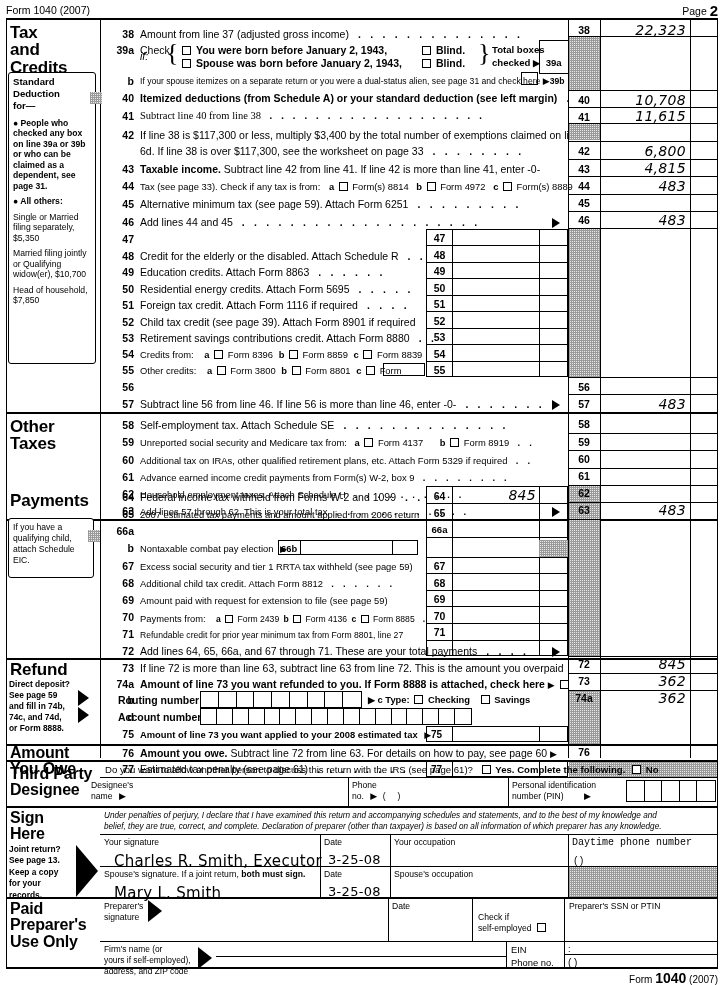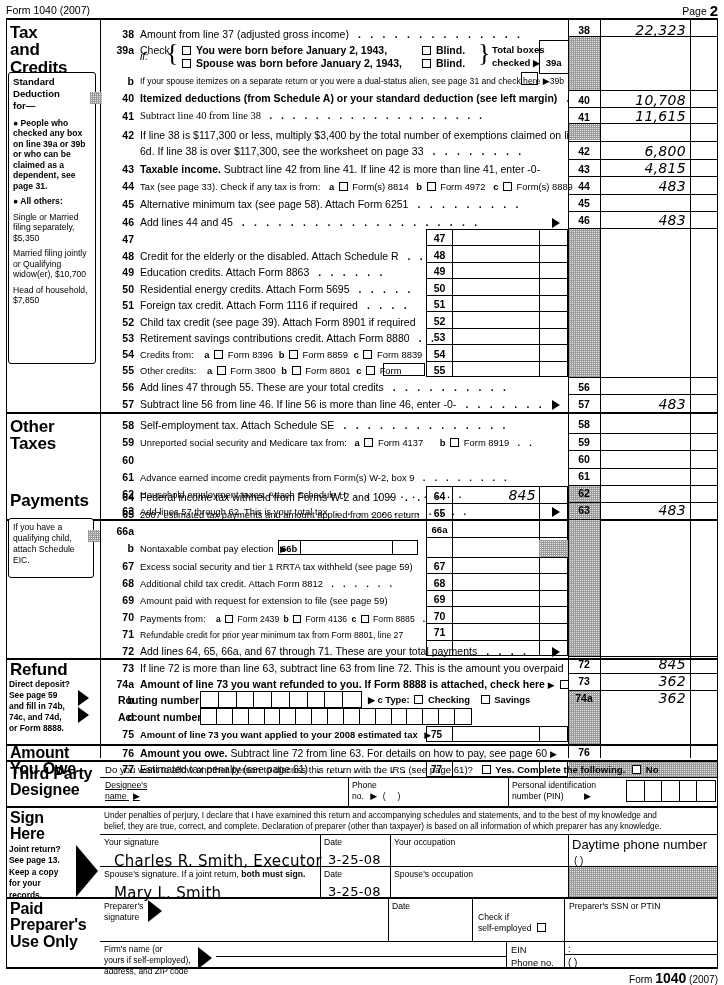--- a/index.html
+++ b/index.html
@@ -200,21 +200,21 @@
     <span>checked</span>
     <span class="arw">▶</span>
     <span style="margin-left:3px;">39a</span>
   </div>
 
   <div class="abs" style="left:539px; top:40px; width:30px; height:34px; border:1px solid #000; border-right:none;"></div>
 
   <div class="lineno" style="left:100px; top:75px;">b</div>
   <div class="desc xs" style="top:76px;">
     <span>If your spouse itemizes on a separate return or you were a dual-status alien, see page 31 and check here</span>
-    <span class="arw">▶</span><span style="font-weight:normal;">39b</span>
+    <span class="arw">▶</span><span style="font-weight:bold;">39b</span>
   </div>
   <div class="abs" style="left:521px; top:72px; width:17px; height:13px; border:1.3px solid #000;"></div>
 
   <div class="lineno" style="left:100px; top:92px;">40</div>
   <div class="desc" style="top:92px;">
     <span style="font-weight:bold;">Itemized deductions (from Schedule A) or your standard deduction (see left margin)</span>
     <span class="dots">&nbsp;. .</span>
   </div>
 
   <div class="lineno" style="left:100px; top:110px;">41</div>
@@ -245,21 +245,21 @@
     <span style="font-weight:bold; margin-left:5px;">b</span>
     <span class="cb"></span>
     <span>Form 4972</span>
     <span style="font-weight:bold; margin-left:5px;">c</span>
     <span class="cb"></span>
     <span>Form(s) 8889</span>
   </div>
 
   <div class="lineno" style="left:100px; top:198px;">45</div>
   <div class="desc" style="top:198px;">
-    <span>Alternative minimum tax (see page 58). Attach Form 6251</span>
+    <span>Alternative minimum tax (see page 59). Attach Form 6251</span>
     <span class="dots">&nbsp;. . . . . . . . .</span>
   </div>
 
   <div class="lineno" style="left:100px; top:216px;">46</div>
   <div class="desc" style="top:216px;">
     <span>Add lines 44 and 45</span>
     <span class="dots">&nbsp;. . . . . . . . . . . . . . . . . . . .</span>
   </div>
   <div class="blackarrow" style="left:552px; top:218px;"></div>
 
@@ -325,24 +325,20 @@
     <span style="font-weight:bold; margin-left:3px;">b</span>
     <span class="cb"></span>
     <span>Form 8801</span>
     <span style="font-weight:bold; margin-left:3px;">c</span>
     <span class="cb"></span>
     <span>Form</span>
   </div>
   <div class="abs" style="left:383px; top:363px; width:42px; height:13px; border:1px solid #000;"></div>
 
   <div class="lineno" style="left:100px; top:381px;">56</div>
-  <div class="desc" style="top:381px;">
-    <span>Add lines 47 through 55. These are your total credits</span>
-    <span class="dots">&nbsp;. . . . . . . . . .</span>
-  </div>
 
   <div class="lineno" style="left:100px; top:398px;">57</div>
   <div class="desc" style="top:398px;">
     <span>Subtract line 56 from line 46. If line 56 is more than line 46, enter -0-</span>
     <span class="dots">&nbsp;. . . . . . .</span>
   </div>
   <div class="blackarrow" style="left:552px; top:400px;"></div>
 
   <div class="gridline" style="left:6px; top:412px; width:712px; height:2px;"></div>
   <div class="abs sect-title" style="left:10px; top:418px;">
@@ -362,20 +358,24 @@
     <span style="font-weight:bold; margin-left:5px;">a</span>
     <span class="cb"></span>
     <span>Form 4137</span>
     <span style="font-weight:bold; margin-left:14px;">b</span>
     <span class="cb"></span>
     <span>Form 8919</span>
     <span class="dots">&nbsp;. .</span>
   </div>
 
   <div class="lineno" style="left:100px; top:454px;">60</div>
+  <div class="desc sm" style="top:455px;">
+    <span>Additional tax on IRAs, other qualified retirement plans, etc. Attach Form 5329 if required</span>
+    <span class="dots">&nbsp;. .</span>
+  </div>
 
   <div class="lineno" style="left:100px; top:471px;">61</div>
   <div class="desc sm" style="top:472px;">
     <span>Advance earned income credit payments from Form(s) W-2, box 9</span>
     <span class="dots">&nbsp;. . . . . . . .</span>
   </div>
 
   <div class="lineno" style="left:100px; top:488px;">62</div>
   <div class="desc sm" style="top:489px;">
     <span>Household employment taxes. Attach Schedule H</span>
@@ -673,21 +673,21 @@
   <div class="abs" style="left:105px; top:764px; font-size:9.6px;">
     <span>Do you want to allow another person to discuss this return with the IRS (see page 61)?</span>
     <span class="cb" style="margin-left:6px;"></span>
     <span style="font-weight:bold;">Yes. Complete the following.</span>
     <span class="cb" style="margin-left:4px;"></span>
     <span style="font-weight:bold;">No</span>
   </div>
 
   <div class="gridline" style="left:100px; top:777px; width:618px; height:1px;"></div>
 
-  <div class="abs" style="left:105px; top:780px; font-size:8.6px; line-height:1.3;text-decoration:underline;">
+  <div class="abs" style="left:91px; top:780px; font-size:8.6px; line-height:1.3;">
     <div>Designee's</div>
     <div>
       <span>name</span>
       <span class="arw" style="margin-left:4px;">▶</span>
     </div>
   </div>
   <div class="gridline" style="left:348px; top:777px; width:1px; height:29px;"></div>
   <div class="abs" style="left:352px; top:780px; font-size:8.6px; line-height:1.3;">
     <div>Phone</div>
     <div>
@@ -719,38 +719,38 @@
   </div>
   <div class="abs" style="left:9px; top:844px; font-size:8.4px; line-height:1.36; font-weight:bold; width:86px;">
     <div>Joint return?</div>
     <div>See page 13.</div>
     <div>Keep a copy</div>
     <div>for your</div>
     <div>records.</div>
   </div>
   <div class="bigarrow" style="left:76px; top:845px;"></div>
 
-  <div class="abs" style="left:104px; top:810px; font-size:8.2px; line-height:1.4; width:608px;">
+  <div class="abs" style="left:104px; top:810px; font-size:8.2px; line-height:1.4; width:608px;font-style:italic;">
     <div>Under penalties of perjury, I declare that I have examined this return and accompanying schedules and statements, and to the best of my knowledge and</div>
     <div>belief, they are true, correct, and complete. Declaration of preparer (other than taxpayer) is based on all information of which preparer has any knowledge.</div>
   </div>
 
   <div class="gridline" style="left:100px; top:834px; width:618px; height:1px;"></div>
   <div class="abs" style="left:104px; top:837px; font-size:8.6px;">Your signature</div>
   <div class="abs hand" style="left:114px; top:852px; font-size:15px;">Charles R. Smith, Executor</div>
 
   <div class="gridline" style="left:320px; top:834px; width:1px; height:63px;"></div>
   <div class="abs" style="left:324px; top:837px; font-size:8.6px;">Date</div>
   <div class="abs hand" style="left:328px; top:852px; font-size:13px;">3-25-08</div>
 
   <div class="gridline" style="left:390px; top:834px; width:1px; height:63px;"></div>
   <div class="abs" style="left:394px; top:837px; font-size:8.6px;">Your occupation</div>
 
   <div class="gridline" style="left:568px; top:834px; width:1px; height:63px;"></div>
-  <div class="abs" style="left:572px; top:837px; font-size:13px;">Daytime phone number</div>
+  <div class="abs" style="left:572px; top:837px; font-size:10px;font-family:Liberation Mono, monospace;">Daytime phone number</div>
   <div class="abs" style="left:574px; top:855px; font-size:10px;">(          )</div>
 
   <div class="gridline" style="left:100px; top:866px; width:618px; height:1px;"></div>
   <div class="abs" style="left:104px; top:869px; font-size:8.6px;">
     <span>Spouse's signature. If a joint return, </span><b>both must sign.</b>
   </div>
   <div class="abs hand" style="left:114px; top:884px; font-size:15px;">Mary L. Smith</div>
   <div class="abs" style="left:324px; top:869px; font-size:8.6px;">Date</div>
   <div class="abs hand" style="left:328px; top:884px; font-size:13px;">3-25-08</div>
   <div class="abs" style="left:394px; top:869px; font-size:8.6px;">Spouse's occupation</div>

